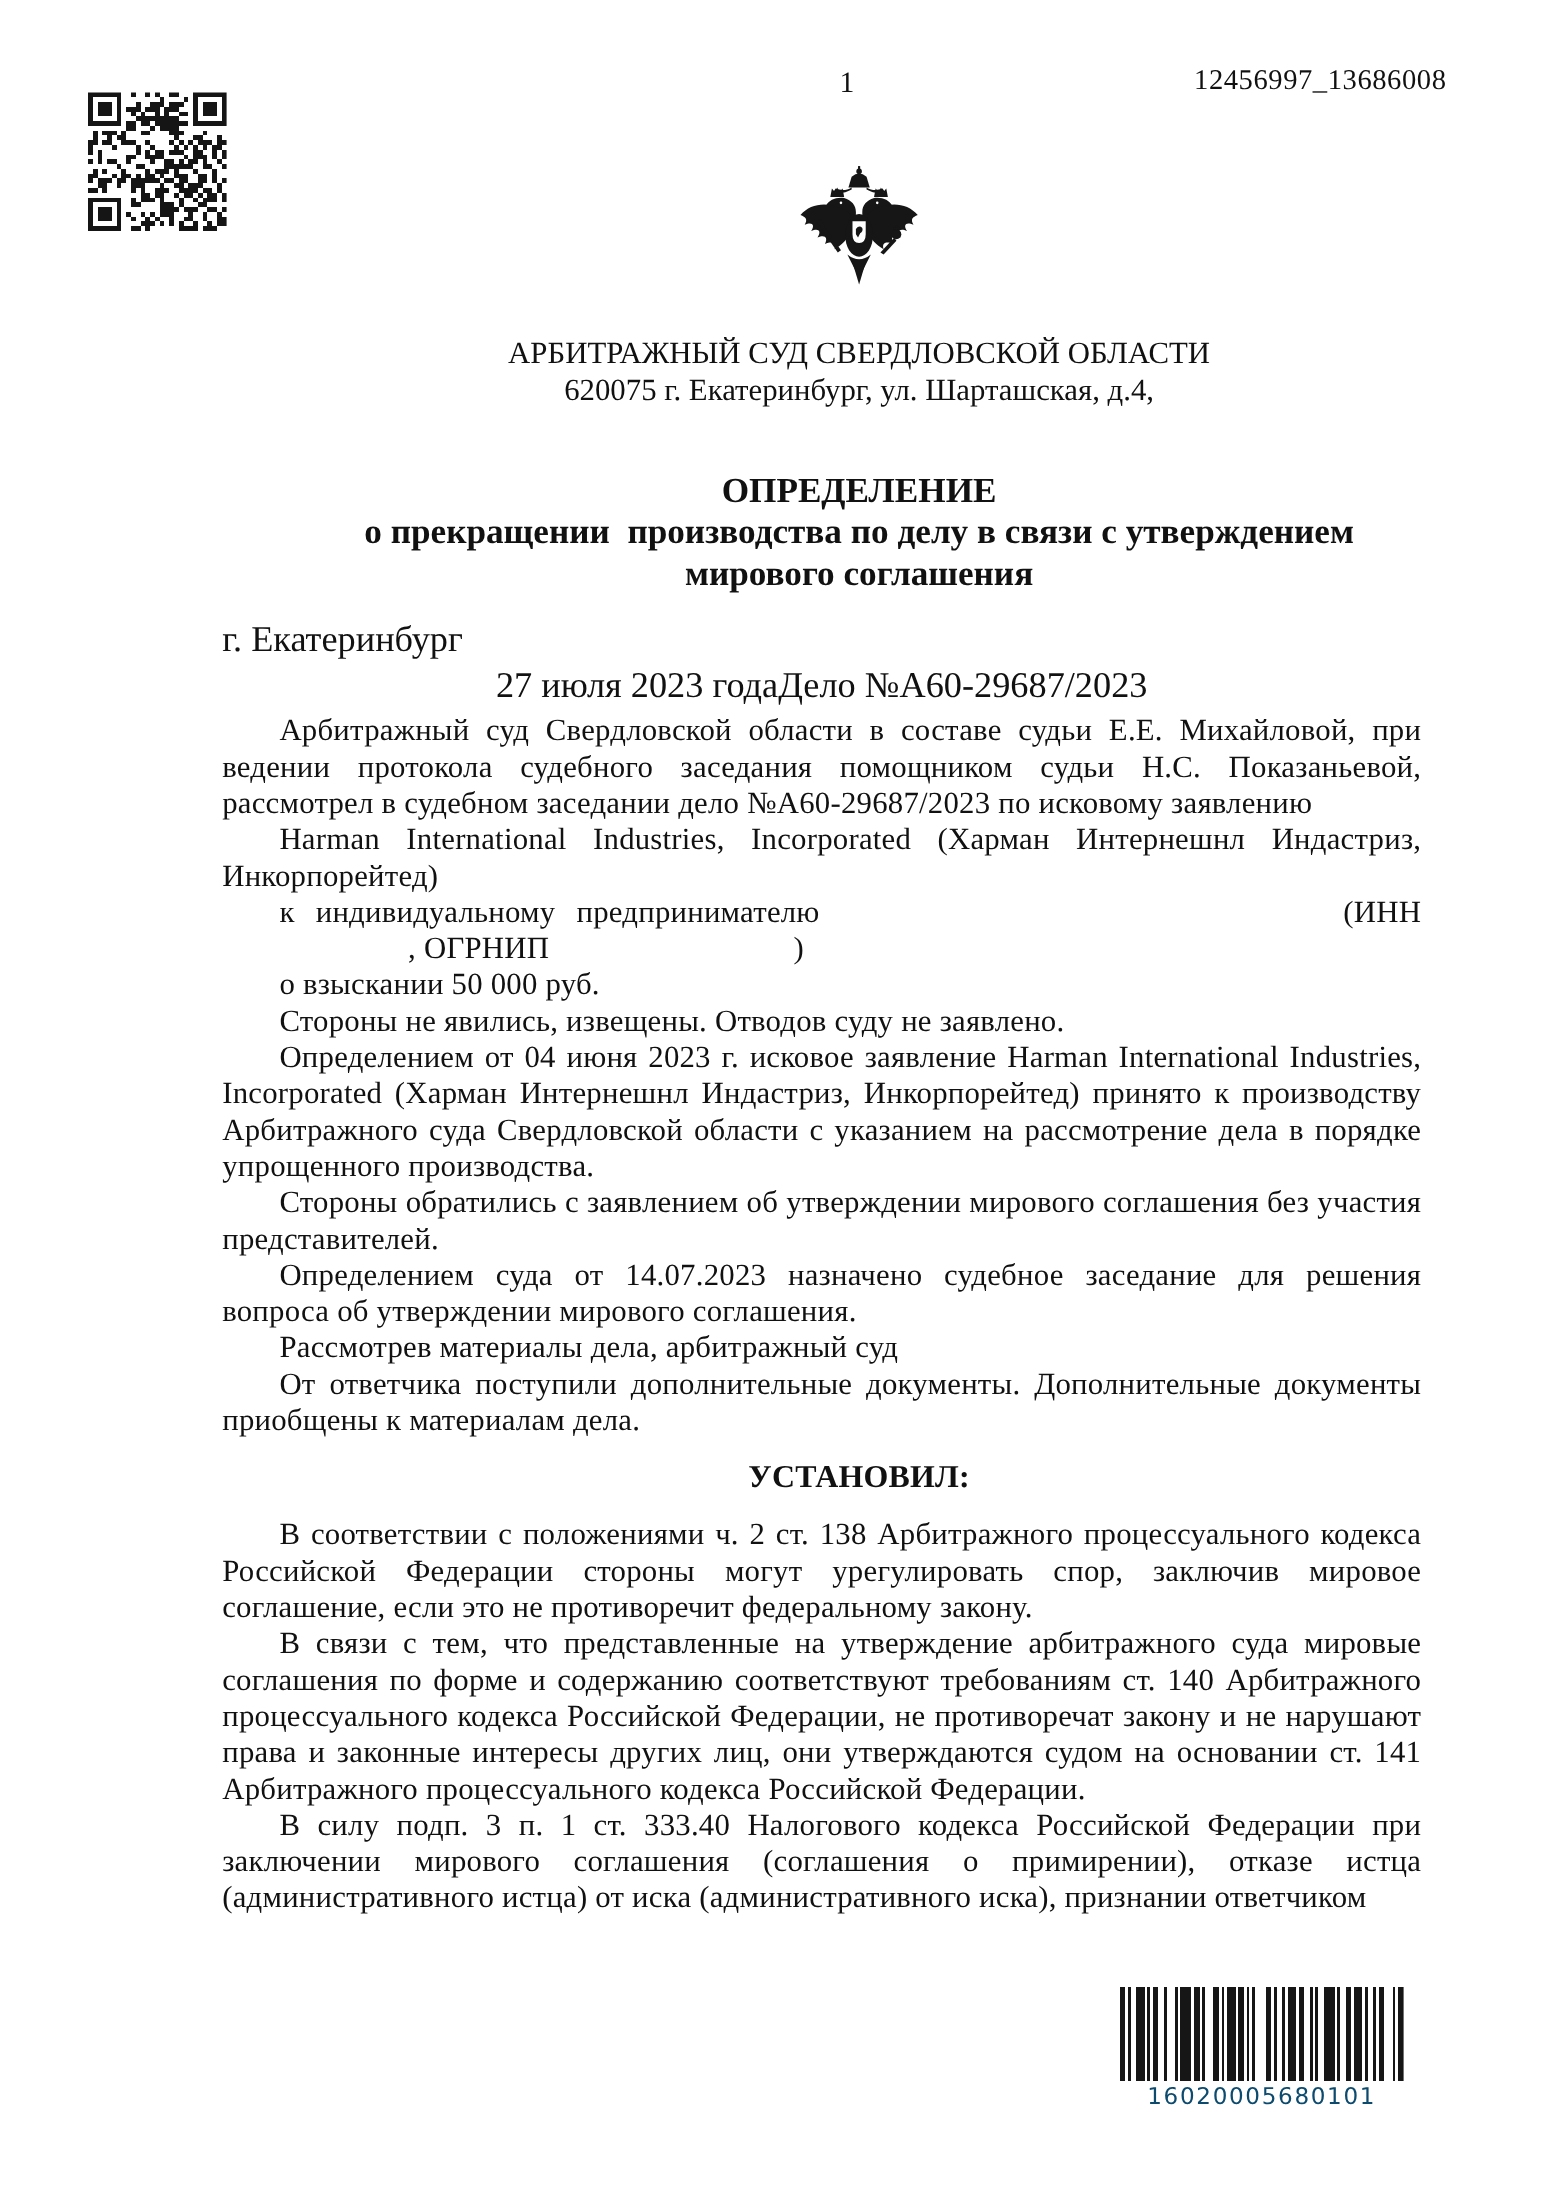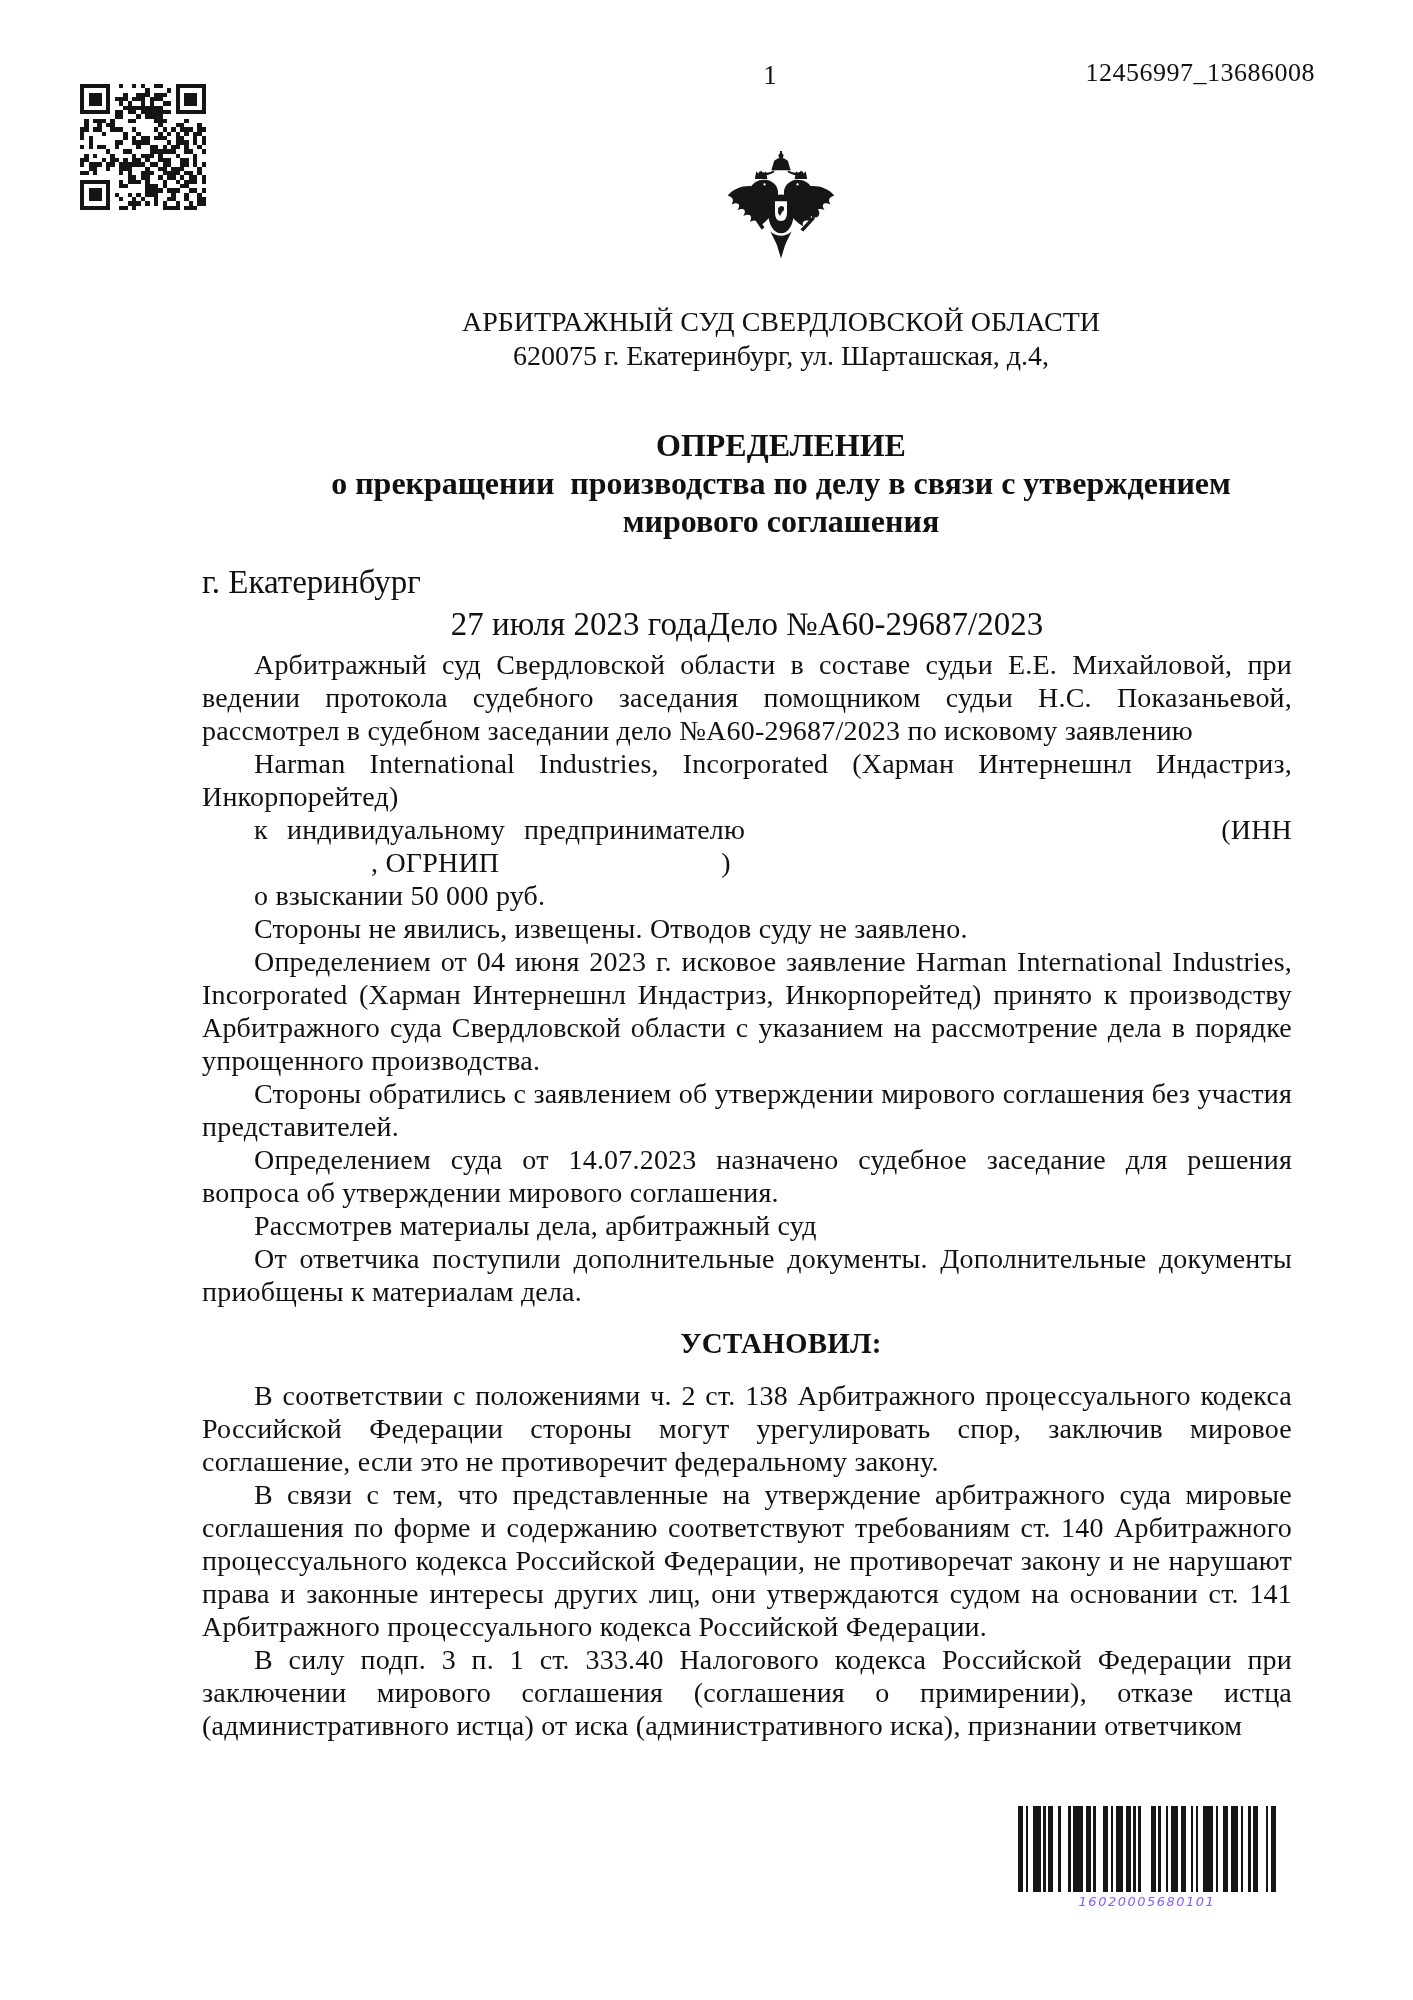--- a/index.html
+++ b/index.html
@@ -37,21 +37,21 @@
   .body p{margin:0;text-indent:52px;}
   .def-line1{display:flex;justify-content:space-between;}
   .def-line1 .left{padding-left:52px;word-spacing:12px;}
   .def-line2{padding-left:169px;text-align:left;}
   .def-gap{display:inline-block;width:222px;}
   .section-heading{font-weight:bold;text-align:center;margin:19px 0;font-size:29px;}
 
   
   .barcode-block{position:absolute;left:1018px;top:1806px;width:258px;text-align:center;}
   .barcode-svg{display:block;width:258px;height:86px;}
-  .barcode-num{font-family:"DejaVu Sans", sans-serif;font-size:13px;color:#8b5cf6;letter-spacing:1.5px;margin-top:2px;font-style:italic;}
+  .barcode-num{font-family:"DejaVu Sans", sans-serif;font-size:21px;color:#0c4a6e;letter-spacing:1.5px;margin-top:2px;}
 </style>
 </head>
 <body>
 
 <div class="page">
 
   <div class="qr">
     <svg id="qr-svg" viewBox="0 0 29 29" width="126" height="126" shape-rendering="crispEdges" aria-hidden="true">
         <rect x="0" y="0" width="7" height="1" fill="#151515"></rect>
         <rect x="0" y="6" width="7" height="1" fill="#151515"></rect>

